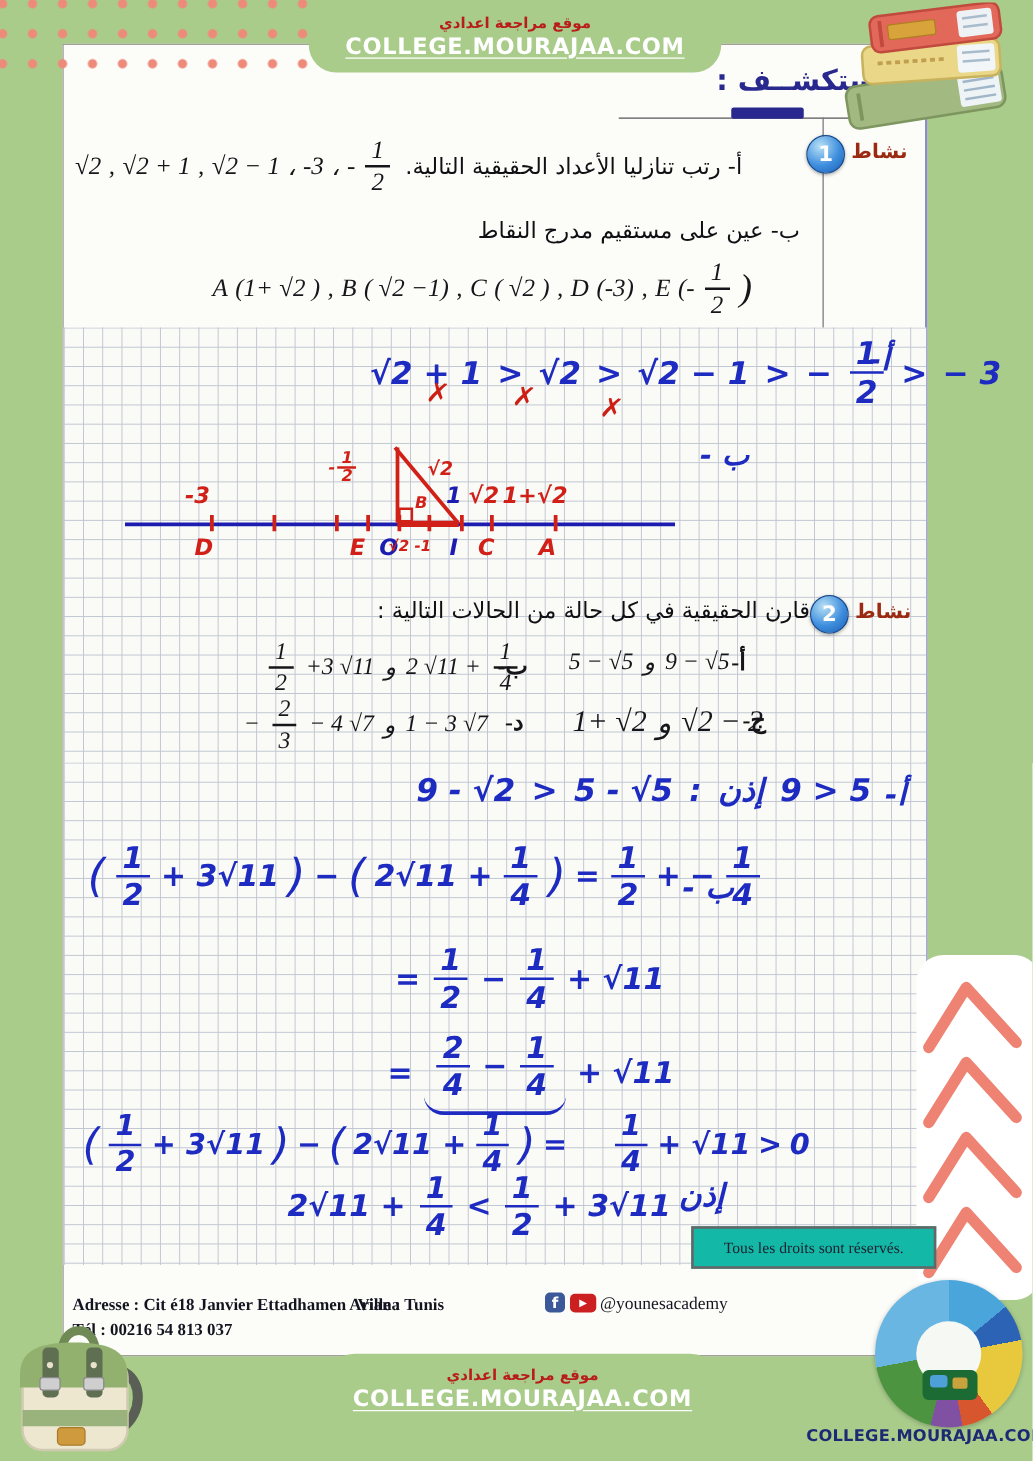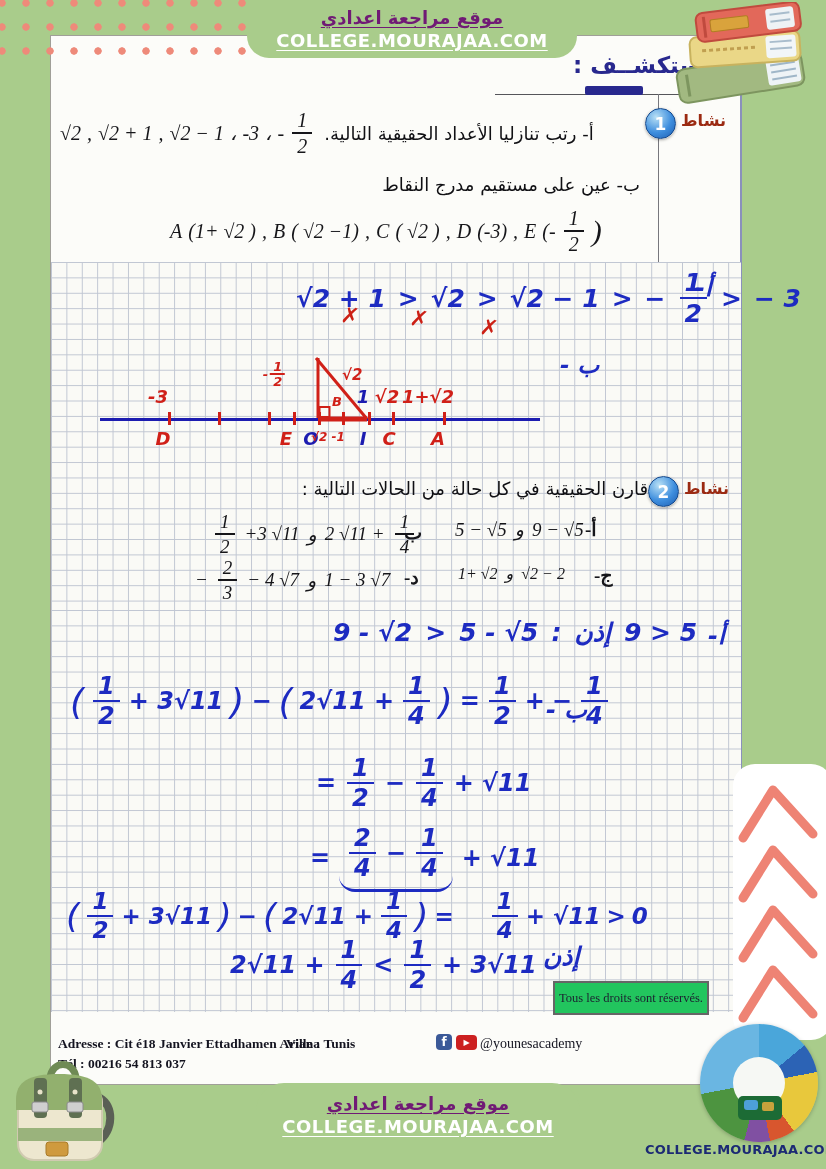--- a/index.html
+++ b/index.html
@@ -11,21 +11,21 @@
   
   #page{position:absolute;left:50px;top:35px;width:692px;height:1050px;background:#fcfcf9;
         border:1px solid #a09f98;border-right:2px solid #8a90bc;z-index:1}
   #dots{position:absolute;left:0;top:0;width:252px;height:64px;z-index:3;
         background-image:radial-gradient(circle,var(--salmon) 3.4px,rgba(0,0,0,0) 4px);
         background-size:24px 24px;background-position:-10px -9px}
   .banner{position:absolute;background:var(--green);text-align:center;z-index:4;
           display:flex;flex-direction:column;justify-content:center;gap:2px}
   #top-banner{left:247px;top:0;width:330px;height:58px;border-radius:0 0 22px 22px}
   #bottom-banner{left:256px;top:1083px;width:324px;height:86px;border-radius:28px 28px 0 0;justify-content:flex-start;padding-top:10px}
-  .banner .l1{color:#701a75;font-weight:700;font-size:18px;text-decoration:underline;text-underline-offset:3px}
+  .banner .l1{color:#b91c1c;font-weight:700;font-size:12px;text-underline-offset:3px}
   .banner .l2{color:#fff;font-weight:700;font-size:18px;text-decoration:underline;text-underline-offset:3px;letter-spacing:.5px}
   
   #explore{left:540px;top:52px;width:170px;font-weight:700;font-size:23px;color:var(--navy);direction:rtl;z-index:3}
   #explore-bar{left:585px;top:86px;width:58px;height:9px;background:var(--navy);border-radius:2px;z-index:3}
   #frame-h{left:495px;top:94px;width:247px;height:0;border-top:1.5px solid #55555a;z-index:2}
   #frame-v{left:658px;top:94px;width:0;height:170px;border-left:1.5px solid #77777d;z-index:2}
   
   .badge{width:31px;height:31px;border-radius:50%;color:#fff;display:flex;align-items:center;justify-content:center;
          font-weight:700;font-size:17px;border:1px solid #14488c;box-shadow:0 1px 3px rgba(0,0,0,.35);
          background:radial-gradient(circle at 35% 28%,#b8e0f5,#3e8ede 55%,#1c5cb0);z-index:4}
@@ -58,21 +58,21 @@
   .nlaxis{position:absolute;left:5px;top:70px;width:440px;height:3px;background:#1c1cb0}
   .nltick{position:absolute;width:2.5px;height:13px;background:var(--red);top:64px}
   .nl-ab,.nl-be{position:absolute;transform:translateX(-50%);color:var(--red);font-weight:700;
                 font-style:italic;font-size:18px;white-space:nowrap}
   .nl-ab{top:38px}.nl-be{top:80px}
   .bl{color:#1c1cb0}
   .sm{font-size:12px;top:82px}
   .nfr{top:12px;font-size:13px;display:flex;align-items:center}
   .nl-ab .fn,.nl-ab .fd{padding:0 3px}
   
-  #rights{left:553px;top:981px;width:156px;height:34px;background:#22c55e;border:2px solid #666;
+  #rights{left:553px;top:981px;width:196px;height:34px;background:#14b8a6;border:2px solid #666;
           font-family:"Liberation Serif",serif;font-size:12.5px;color:#1c2030;display:flex;
           align-items:center;justify-content:center;z-index:4}
   .contact{font-family:"Liberation Serif",serif;font-weight:700;font-size:13.5px;color:#141420;z-index:3}
   .fb{left:436px;top:1034px;width:16px;height:16px;border-radius:4px;background:#3b5998;color:#fff;
       font-size:12px;font-weight:700;display:flex;align-items:center;justify-content:center;z-index:4}
   .yt{left:456px;top:1035px;width:21px;height:15px;border-radius:4px;background:#cc2020;color:#fff;
       font-size:8px;display:flex;align-items:center;justify-content:center;z-index:4}
   
   #chevrons{left:733px;top:756px;z-index:2}
   #logo-ring{left:700px;top:1024px;width:118px;height:118px;border-radius:50%;z-index:5;position:absolute;
@@ -267,21 +267,21 @@
     <span class="tk">−</span>
     <span class="frac">
       <span class="fn">2</span>
       <span class="fd">3</span>
     </span>
     <span class="tk">− 4 √7</span>
     <span class="tk">و</span>
     <span class="tk">1 − 3 √7</span>
   </div>
 <div class="plabel abs" style="left:404px;top:566px">-د</div>
-<div class="pm mline abs" style="left:458px;top:564px;gap:8px;font-size:16px">
+<div class="pm mline abs" style="left:458px;top:564px;gap:8px;font-size:24px">
     <span class="tk">1+ √2</span>
     <span class="tk">و</span>
     <span class="tk">√2 − 2</span>
   </div>
 <div class="plabel abs" style="left:594px;top:564px">-ج</div>
 
 <div id="grid-b" class="grid"></div>
 
 <div class="hw mline abs" style="left:333px;top:618px;gap:13px;font-size:25px">
     <span class="tk">9 - √2</span>

